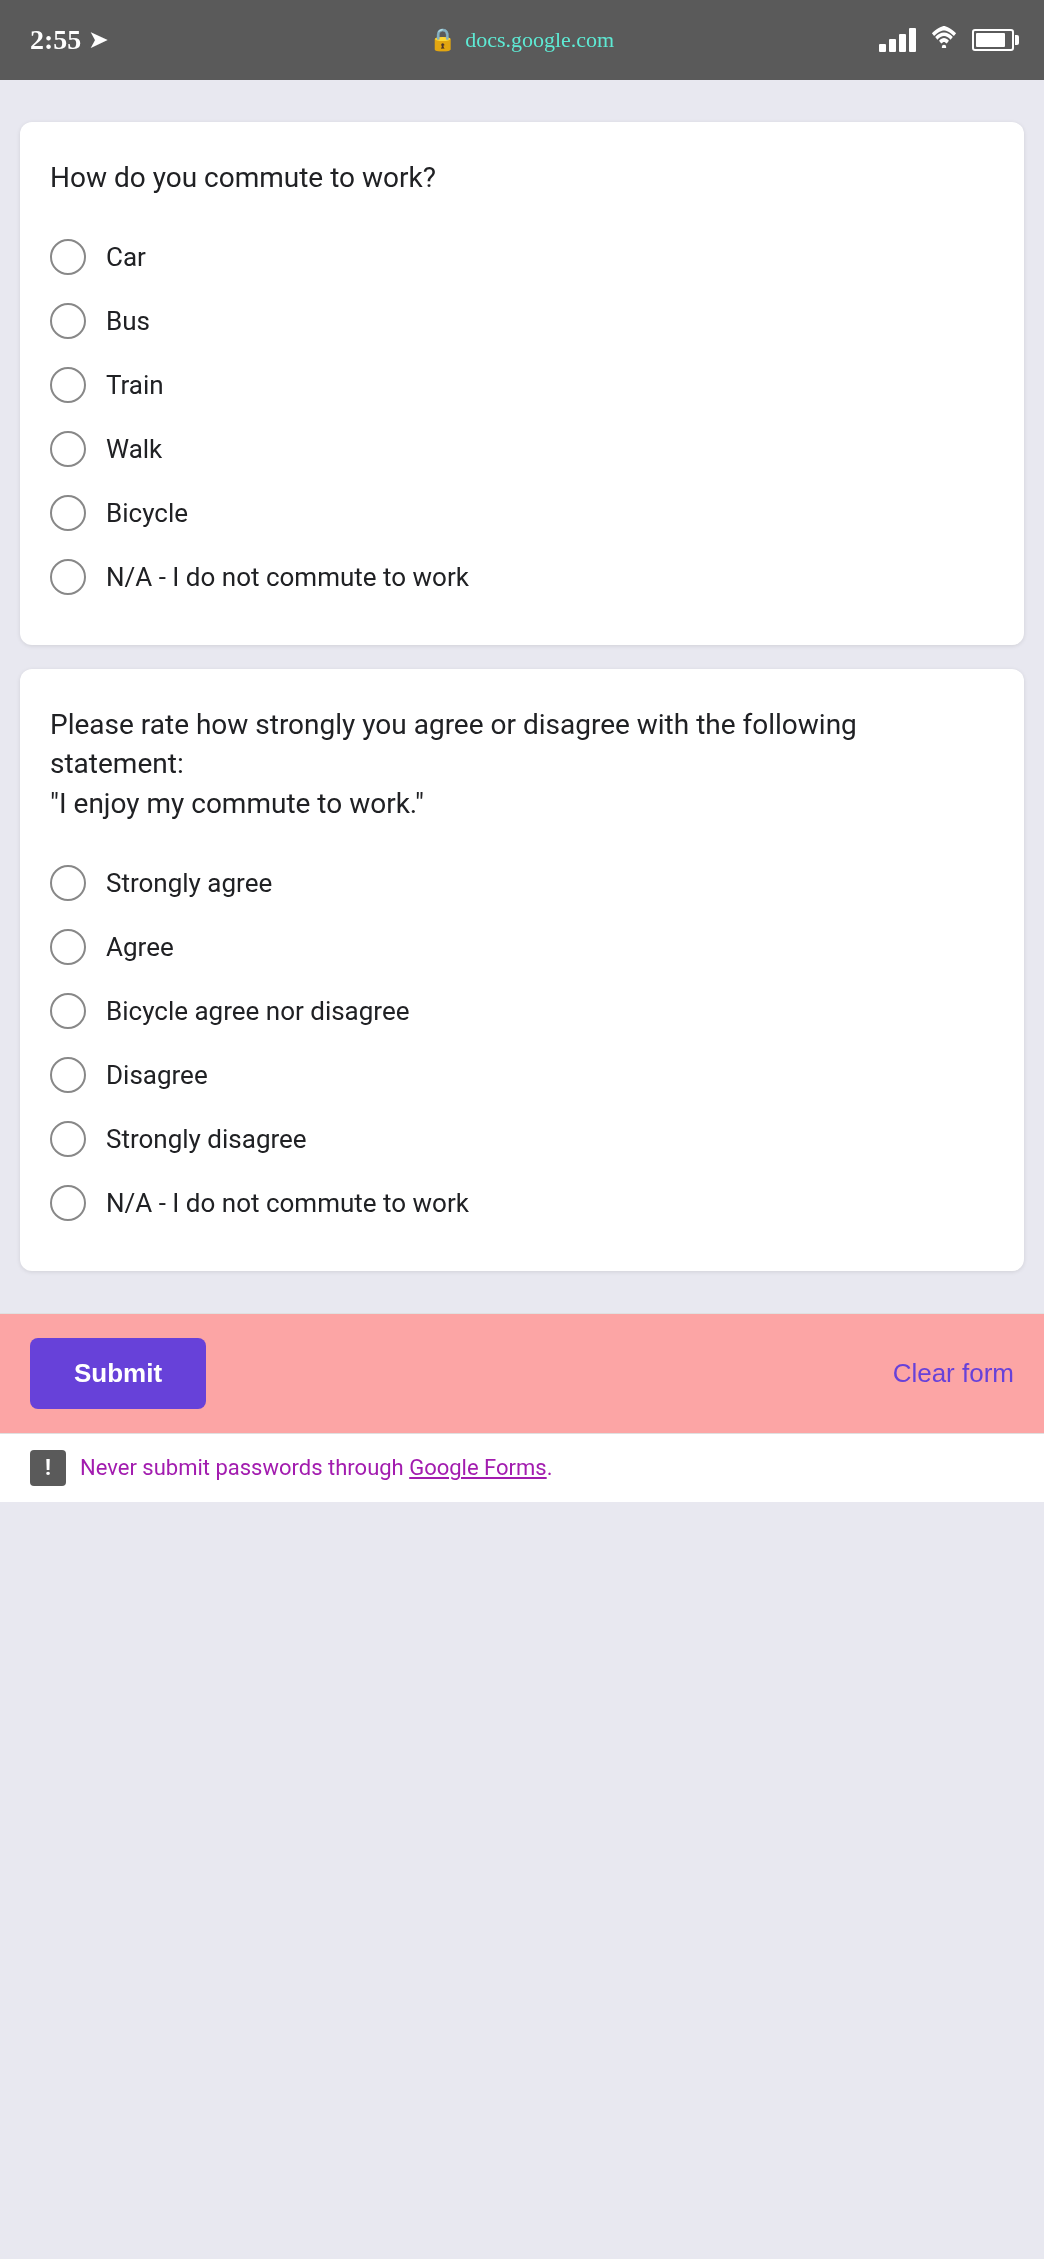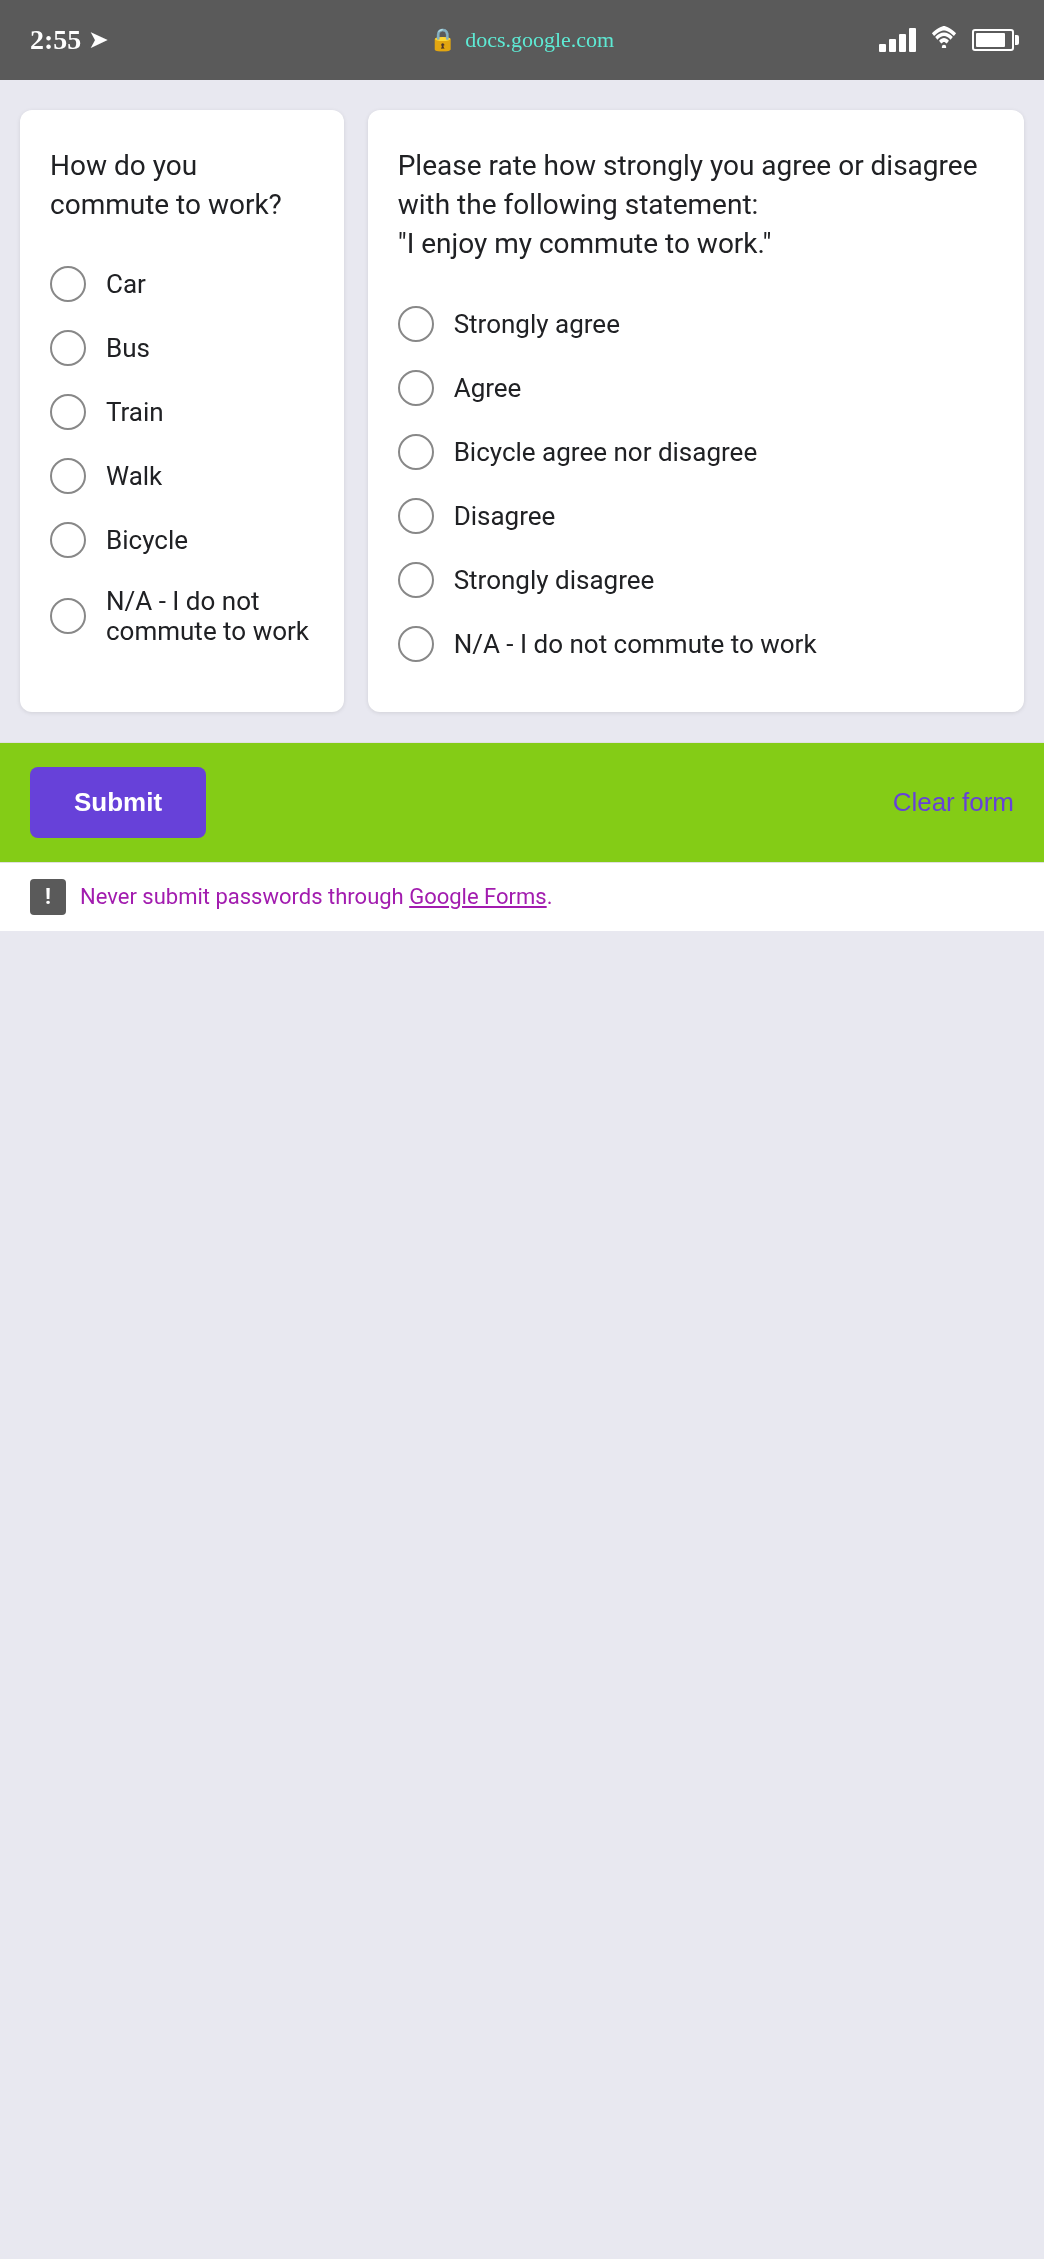--- a/index.html
+++ b/index.html
@@ -89,23 +89,23 @@
       justify-content: center;
       padding: 8px 20px 14px;
       gap: 8px;
       color: white;
       font-size: 22px;
     }
 
     
     .page-content {
       background-color: #e8e8f0;
-      padding: 30px 20px;
-      display: flex;
-      flex-direction: row;
+      padding: 42px 20px;
+      display: flex;
+      flex-direction: column;
       gap: 24px;
     }
 
     
     .card {
       background: white;
       border-radius: 12px;
       padding: 36px 30px;
       box-shadow: 0 1px 4px rgba(0,0,0,0.1);
     }
@@ -166,21 +166,21 @@
       border: none;
       border-bottom: 1.5px solid #aaa;
       outline: none;
       font-size: 26px;
       padding: 4px 0;
       background: transparent;
     }
 
     
     .footer {
-      background: #84cc16;
+      background: #fca5a5;
       padding: 24px 30px;
       display: flex;
       align-items: center;
       justify-content: space-between;
       border-top: 1px solid #e0e0e0;
       margin-top: auto;
     }
 
     .submit-button {
       background-color: #6741d9;

